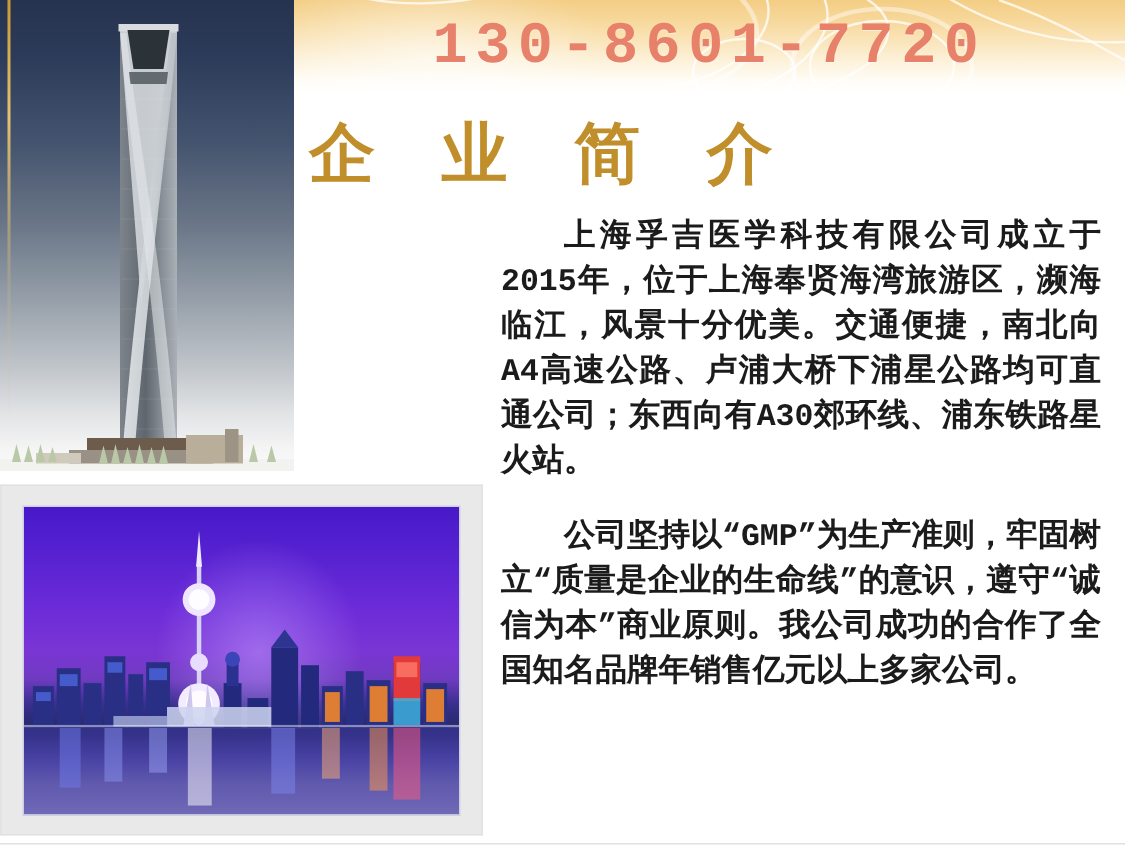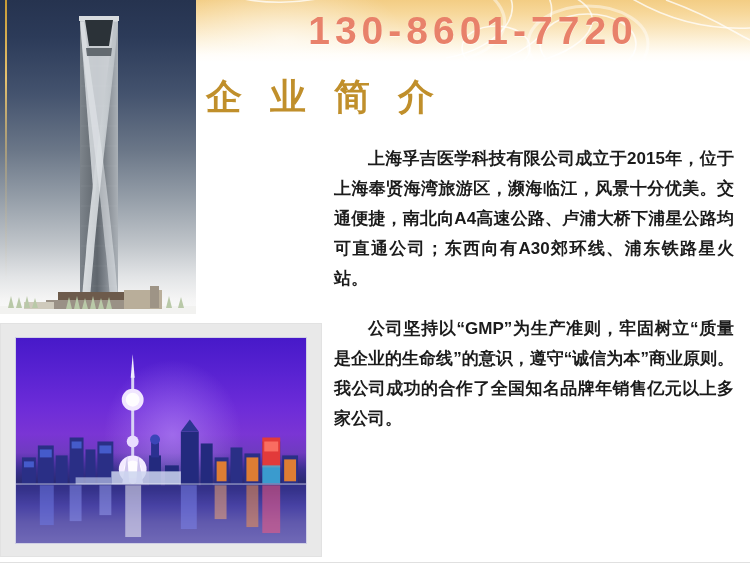--- a/index.html
+++ b/index.html
@@ -1,18 +1,18 @@
 <!DOCTYPE html>
 <html><head>
 <meta charset="utf-8">
 <style>
   * { margin:0; padding:0; box-sizing:border-box; }
   html,body { width:750px; height:565px; overflow:hidden; background:#ffffff;
     font-family:"Liberation Sans","DejaVu Sans",sans-serif; }
-  .page { position:relative; width:750px; height:565px; background:#fff; overflow:hidden; }
+  .page { position:relative; width:750px; height:565px; background:#fff; overflow:hidden;font-family:Liberation Mono, monospace; }
 
   
   .banner { position:absolute; left:196px; top:0; width:554px; height:62px; overflow:hidden;
     background:linear-gradient(to bottom,#f3cd84 0%,#f7d89b 22%,#fae5bb 45%,#fdf3dd 68%,#fffdf8 88%,#ffffff 100%); }
   .banner .glowL { position:absolute; left:-40px; top:-30px; width:260px; height:140px;
     background:radial-gradient(ellipse at 50% 50%,rgba(255,255,255,.55),rgba(255,255,255,0) 65%); }
   .banner svg.swirl { position:absolute; left:0; top:0; width:554px; height:62px; }
   .phone { position:absolute; left:0; top:0; width:554px; height:62px;
     display:flex; align-items:center; justify-content:center;
     font-size:39px; font-weight:bold; letter-spacing:5px; color:#e8816a;
@@ -32,24 +32,24 @@
   .photo { position:relative; width:100%; height:100%; overflow:hidden;
     border:1px solid #cfcfe4;
     background:linear-gradient(to bottom,#4719c9 0%,#5a23d2 18%,#6d2cd8 34%,#7a35d4 47%,#6f3bc0 56%,#3a2f8e 64%,#2a2a72 70%,#2f2f80 74%,#5a53b8 82%,#8f86cc 90%,#a79edb 97%,#b3aae0 100%); }
   .photo .glowsky { position:absolute; left:30%; top:10%; width:48%; height:62%;
     background:radial-gradient(ellipse at 50% 60%,rgba(190,150,255,.55),rgba(120,60,220,0) 70%); }
   .photo svg.city { position:absolute; left:0; top:0; width:100%; height:100%; }
 
   .bottom-rule { position:absolute; left:0; top:562px; width:750px; height:1px; background:#e0e0e0; }
 
   
-  .title { position:absolute; left:206px; top:73px; font-size:36px; font-weight:bold;
+  .title { position:absolute; left:206px; top:73px; font-size:44px; font-weight:bold;
     color:#c08f2b; letter-spacing:9px; }
   .content { position:absolute; left:334px; top:144px; width:400px; }
-  .para { font-size:17px; font-weight:bold; color:#1b1b1b; line-height:30px;
+  .para { font-size:21px; font-weight:bold; color:#1b1b1b; line-height:30px;
     text-align:justify; text-justify:inter-ideograph; text-indent:2em; margin-bottom:20px; }
   .para:last-child { margin-bottom:15px; }
 </style>
 </head>
 <body>
 
 <div class="page">
 
   <div class="banner">
     <div class="glowL"></div>

